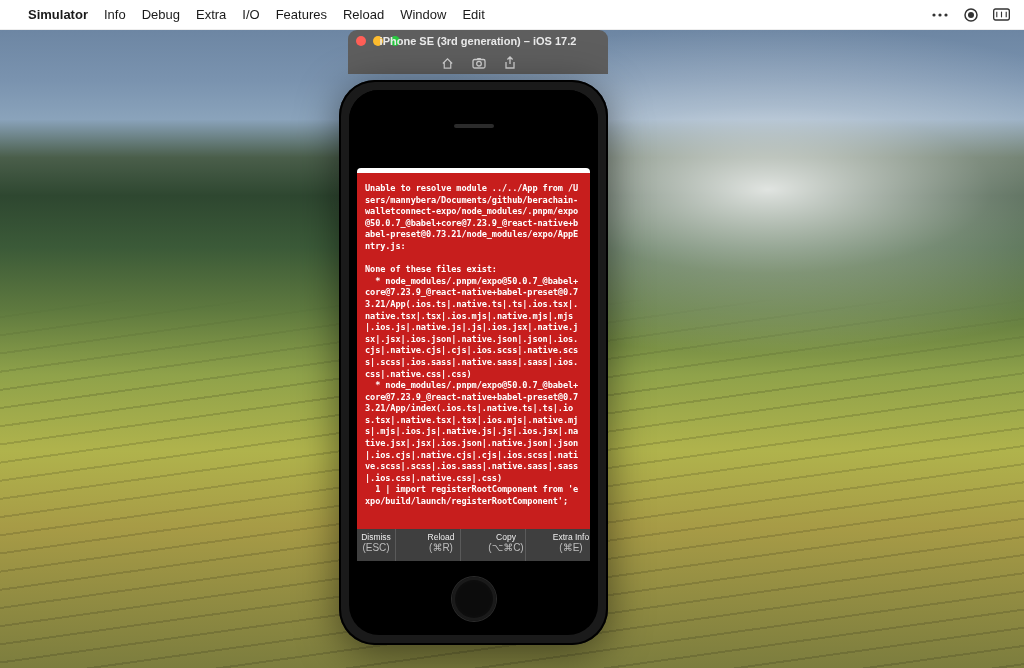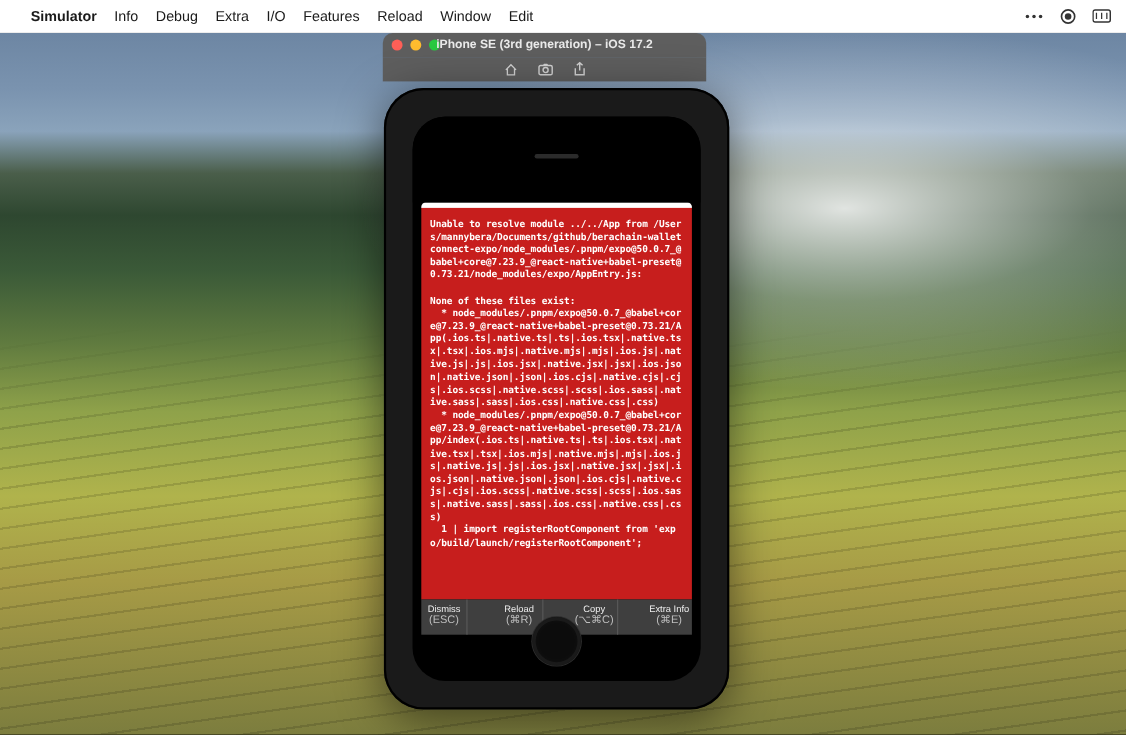--- a/index.html
+++ b/index.html
@@ -98,21 +98,21 @@
       );
       mask: linear-gradient(180deg, transparent 0%, #000 25%, #000 100%);
       -webkit-mask: linear-gradient(180deg, transparent 0%, #000 25%, #000 100%);
     }
 
     
     .sim-window {
       position: absolute;
       left: 348px;
       top: 30px;
-      width: 294px;
+      width: 260px;
       border-radius: 9px 9px 0 0;
     }
 
     .sim-titlebar {
       background: #5e5e5e;
       height: 22px;
       border-radius: 9px 9px 0 0;
       display: flex;
       align-items: center;
       padding: 0 8px;
@@ -152,28 +152,28 @@
       align-items: center;
       justify-content: center;
       gap: 18px;
       color: #cfcfcf;
       font-size: 12px;
     }
 
     
     .device {
       position: absolute;
-      left: 349px;
+      left: 339px;
       top: 80px;
-      width: 314px;
+      width: 269px;
       height: 565px;
       background: #1a1a1a;
       border-radius: 36px;
       box-shadow: 0 8px 40px rgba(0,0,0,0.5), inset 0 0 0 2px #000;
-      padding: 26px;
+      padding: 10px;
     }
 
     .device-inner {
       background: #000;
       border-radius: 30px;
       height: 100%;
       width: 100%;
       position: relative;
       overflow: hidden;
     }

